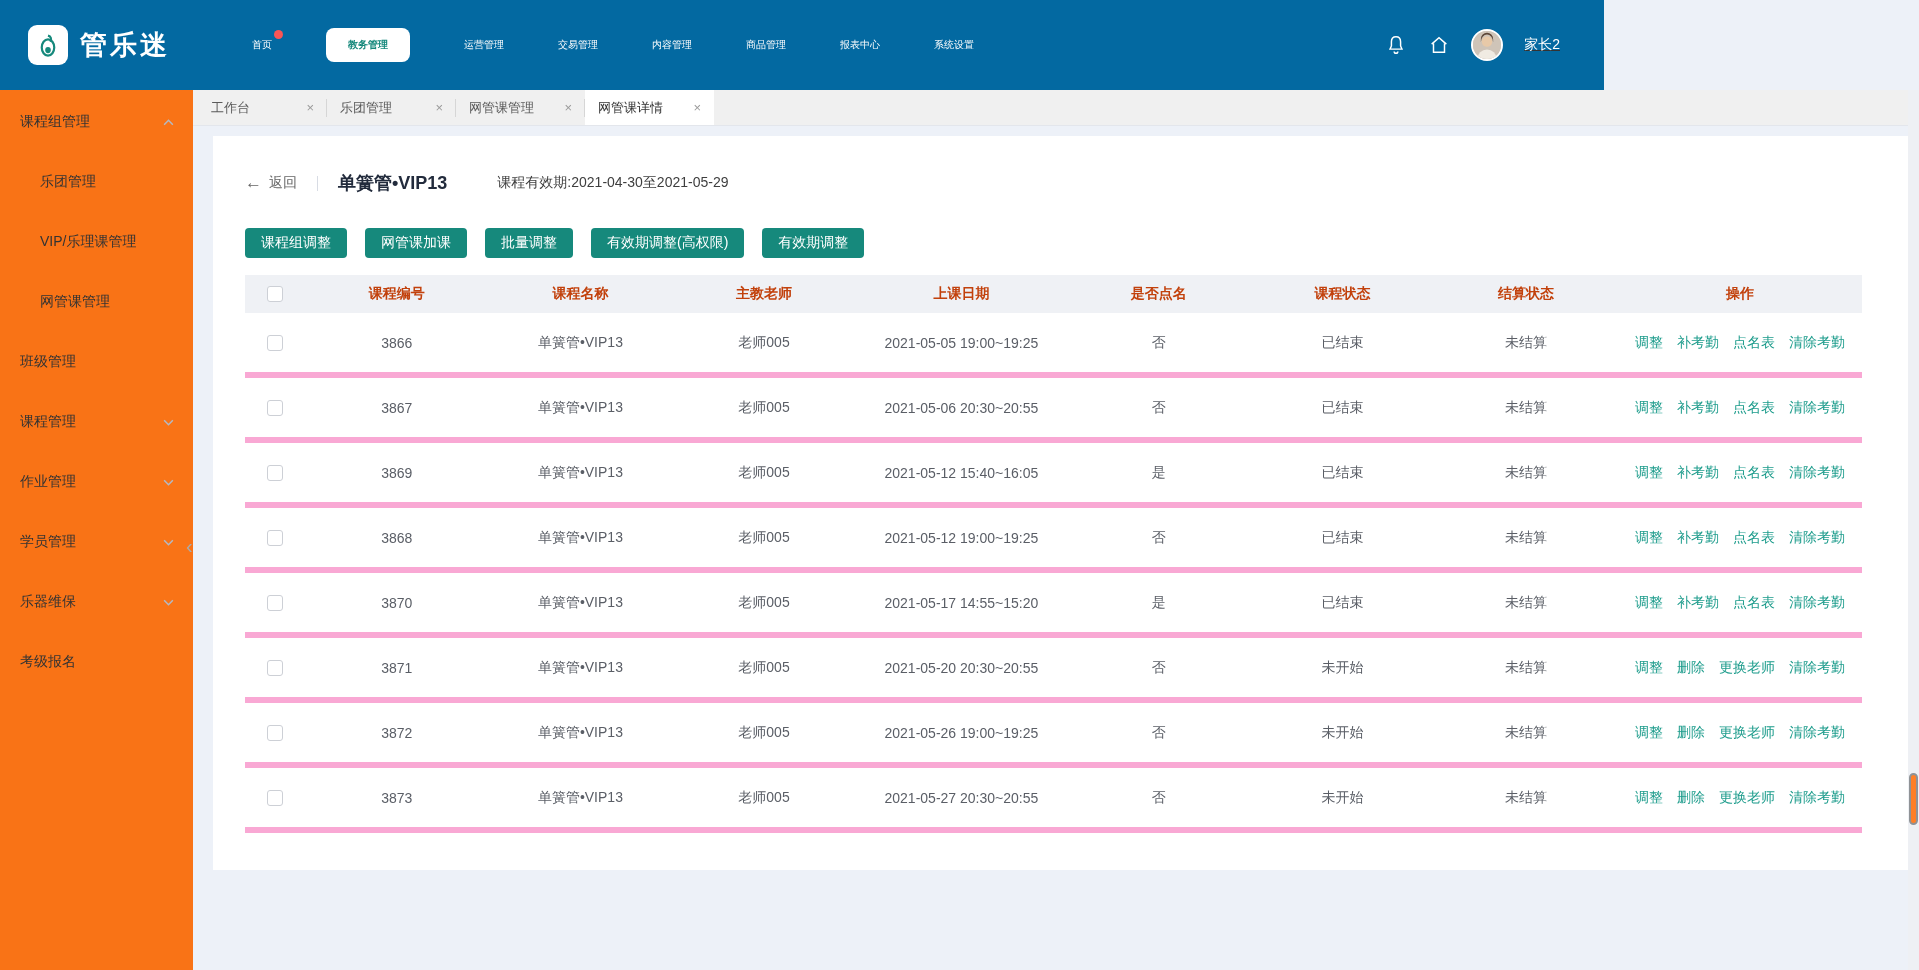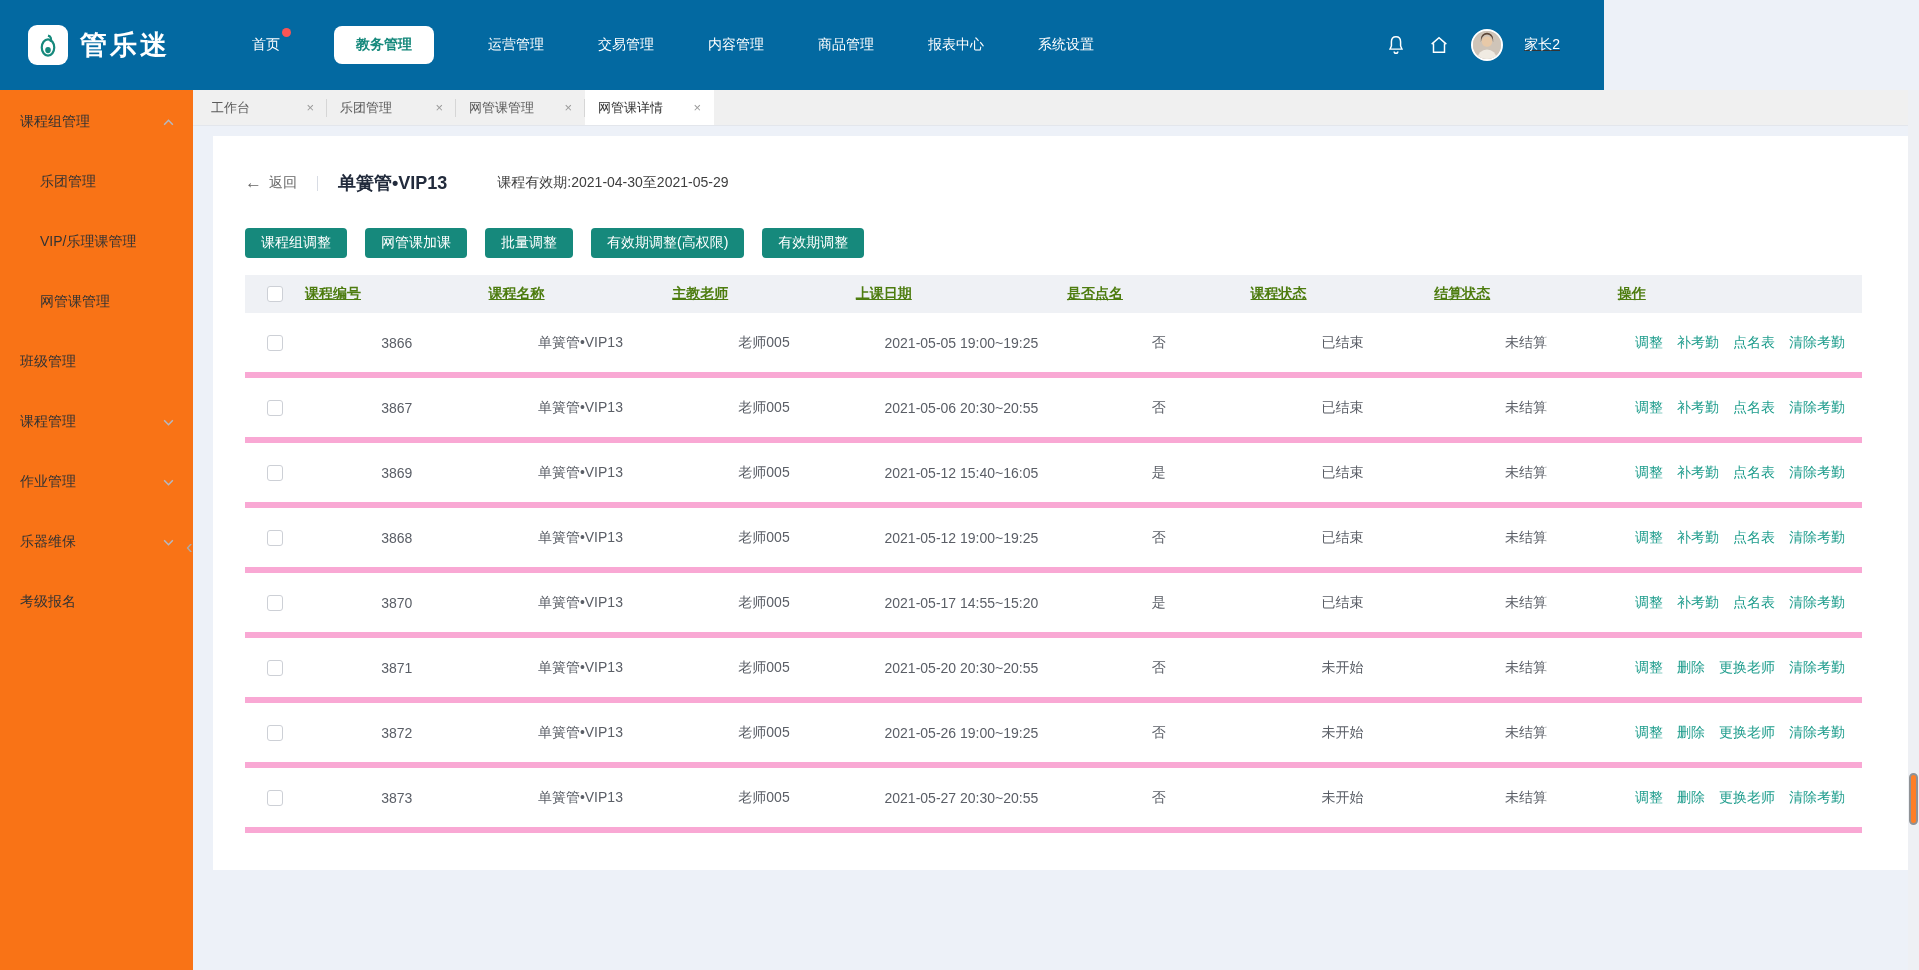--- a/index.html
+++ b/index.html
@@ -17,21 +17,21 @@
     background: #0369a1; display: flex; align-items: center; z-index: 30;
   }
   .brand { display: flex; align-items: center; margin-left: 28px; cursor: pointer; }
   .logo {
     width: 40px; height: 40px; background: #fff; border-radius: 9px;
     display: flex; align-items: center; justify-content: center;
   }
   .brand-name { color: #fff; font-size: 27px; font-weight: 600; letter-spacing: 3px; margin-left: 12px; }
   .topnav { display: flex; align-items: center; margin-left: 82px; gap: 54px; }
   .topnav-item {
-    position: relative; color: #fff; font-size: 14px; cursor: pointer;
+    position: relative; color: #fff; font-size: 10px; cursor: pointer;
     padding: 10px 0; border-radius: 8px; white-space: nowrap;
   }
   .topnav-item.active { background: #fff; color: #16897c; padding: 10px 22px; font-weight: 600; }
   .nav-badge {
     position: absolute; right: -11px; top: 2px; width: 9px; height: 9px;
     border-radius: 50%; background: #fa5555;
   }
   .topbar-right { margin-left: auto; display: flex; align-items: center; gap: 21px; padding-right: 44px; text-decoration: underline; }
   .tb-icon { width: 22px; height: 22px; display: inline-flex; cursor: pointer; }
   .avatar {
@@ -92,21 +92,21 @@
   }
 
   
   .table { margin-top: 17px; }
   .trow {
     display: grid;
     grid-template-columns: 60px 1fr 1fr 1fr 1.15fr 1fr 1fr 1fr 1.33fr;
     align-items: center;
   }
   .thead { background: #eff1f5; height: 38px; }
-  .th { font-size: 14px; font-weight: 700; color: #4d7c0f; text-align: left; text-decoration: underline; }
+  .th { font-size: 14px; font-weight: 700; color: #c2410c; text-align: center; }
   .tbody-row { height: 65px; border-bottom: 6px solid #f9a8d4; background: #fff; }
   .cell { font-size: 14px; color: #5a5e66; text-align: center; white-space: nowrap; }
   .cb-cell { display: flex; justify-content: center; }
   .checkbox {
     width: 16px; height: 16px; border: 1px solid #cdd0d6; border-radius: 3px;
     background: #fff; cursor: pointer; display: inline-block;
   }
   .ops { display: flex; justify-content: center; gap: 14px; }
   .op-link { color: #1d9c8c; font-size: 14px; cursor: pointer; white-space: nowrap; }
 
@@ -245,20 +245,29 @@
     <div class="side-item">
       <span>作业管理</span>
 
       <span class="side-chev">
         <svg width="13" height="13" viewBox="0 0 12 12">
           <polyline points="2,4 6,8 10,4" fill="none" stroke="#b4bac4" stroke-width="1.4"></polyline>
         </svg>
       </span>
     </div>
 
+    <div class="side-item">
+      <span>学员管理</span>
+
+      <span class="side-chev">
+        <svg width="13" height="13" viewBox="0 0 12 12">
+          <polyline points="2,4 6,8 10,4" fill="none" stroke="#b4bac4" stroke-width="1.4"></polyline>
+        </svg>
+      </span>
+    </div>
 
 
     <div class="side-item">
       <span>乐器维保</span>
 
       <span class="side-chev">
         <svg width="13" height="13" viewBox="0 0 12 12">
           <polyline points="2,4 6,8 10,4" fill="none" stroke="#b4bac4" stroke-width="1.4"></polyline>
         </svg>
       </span>

